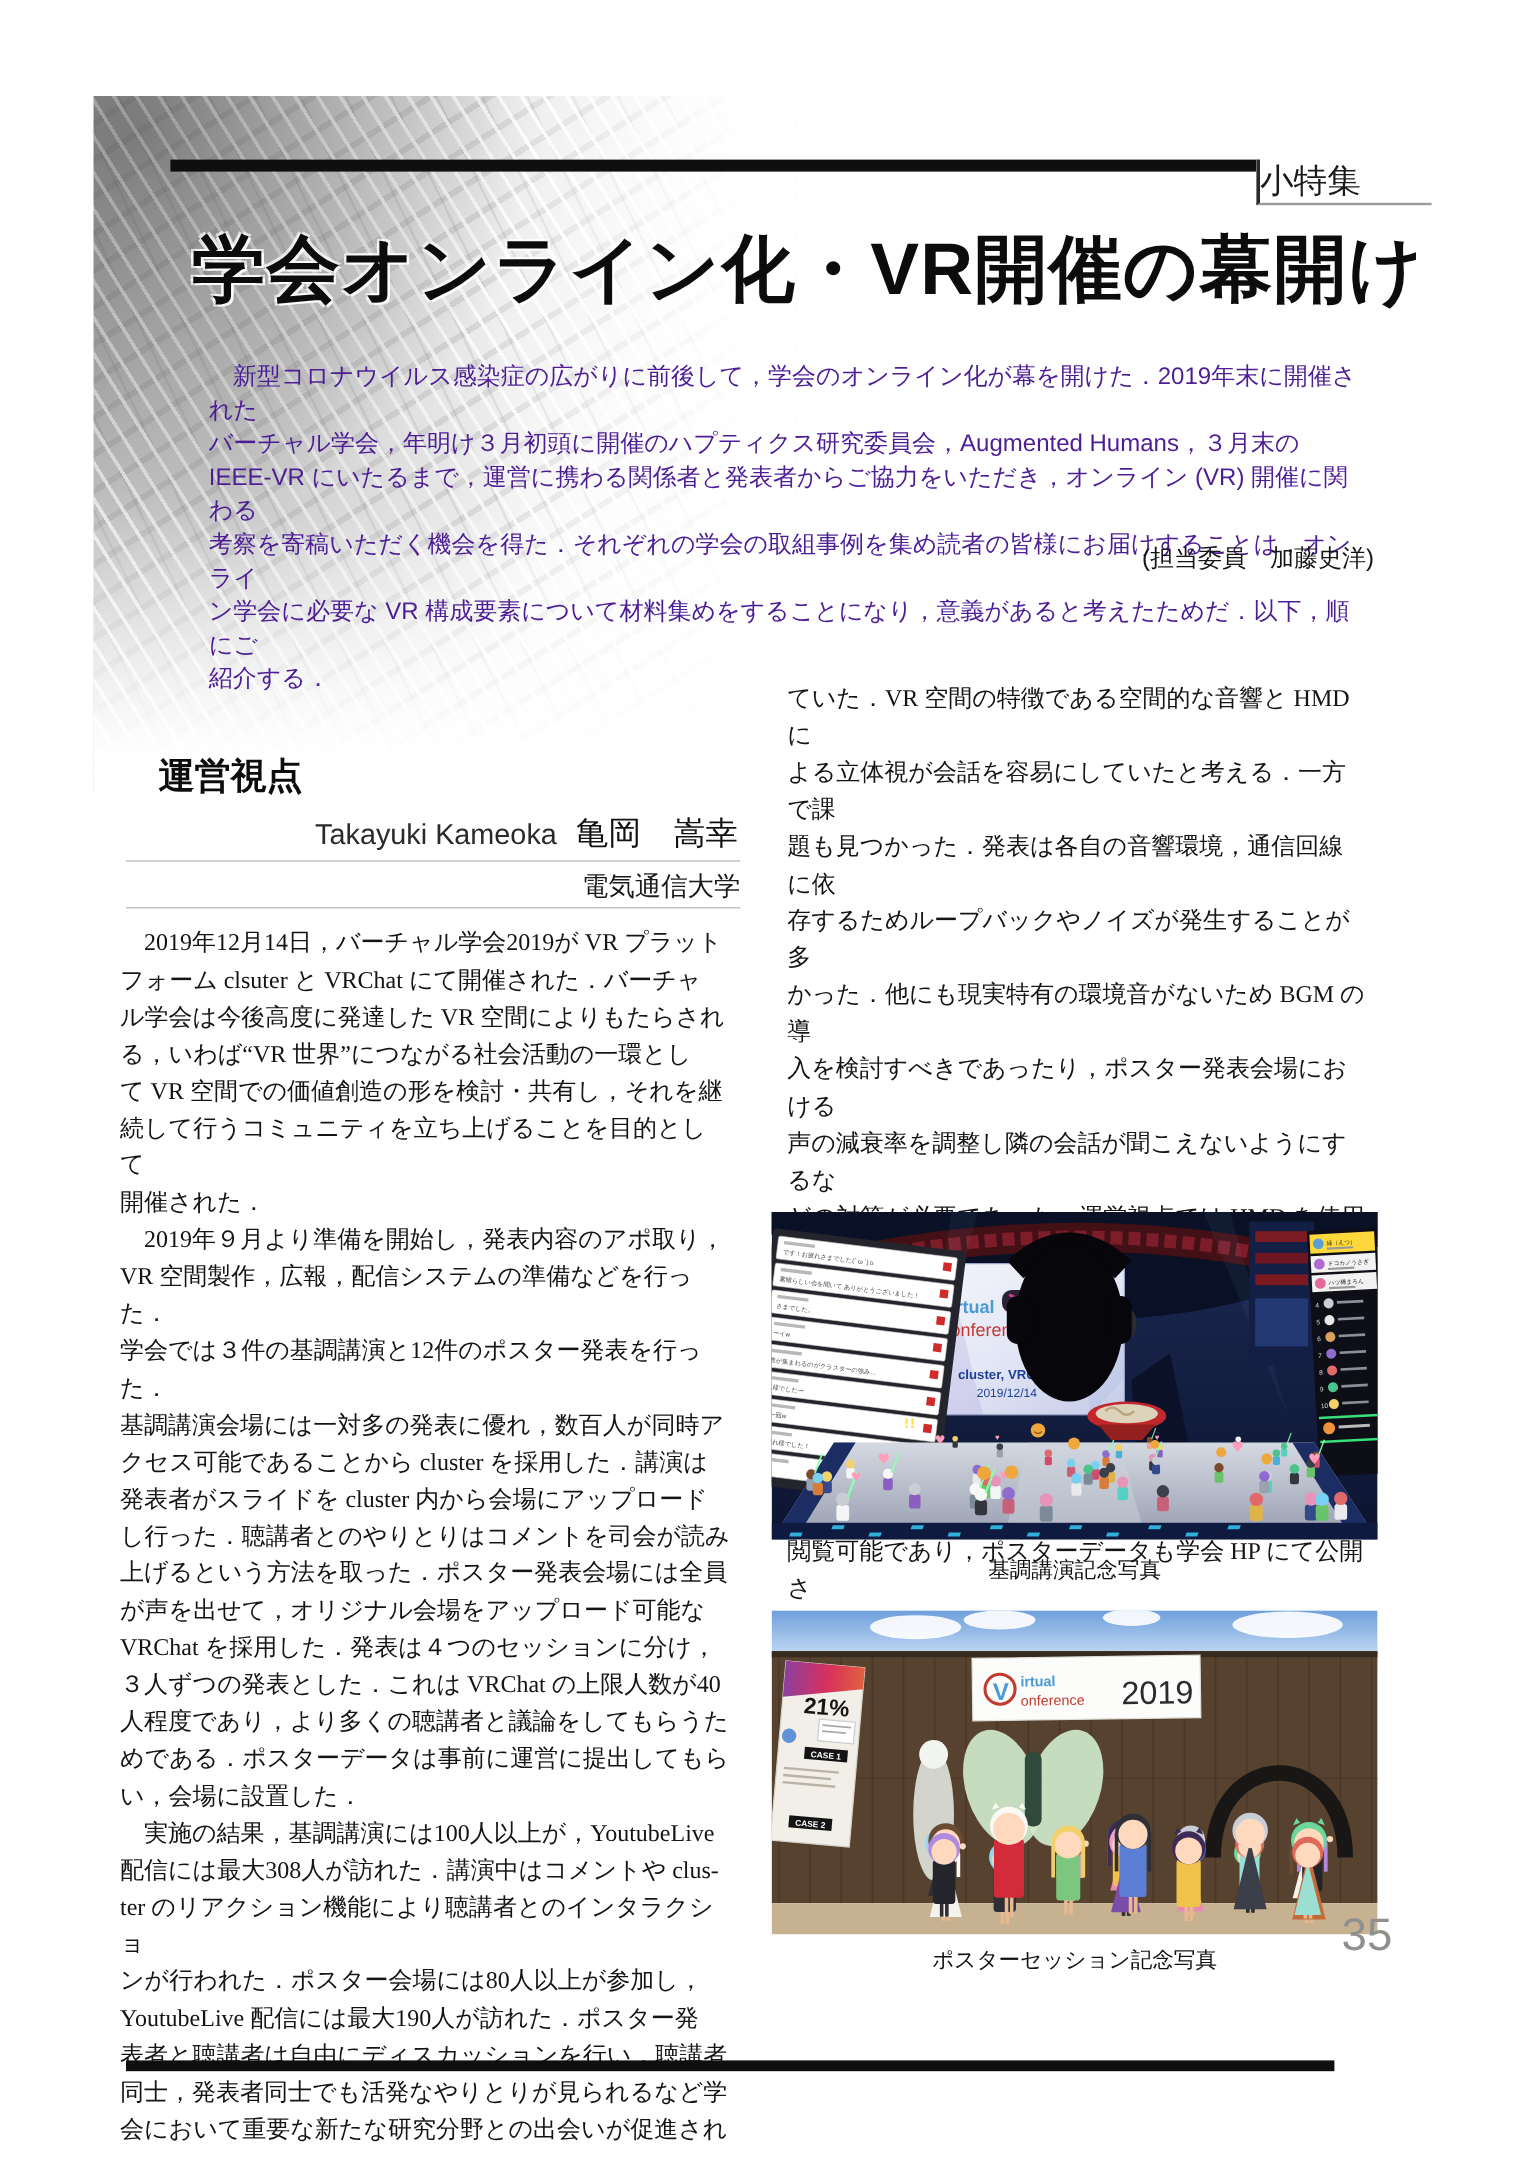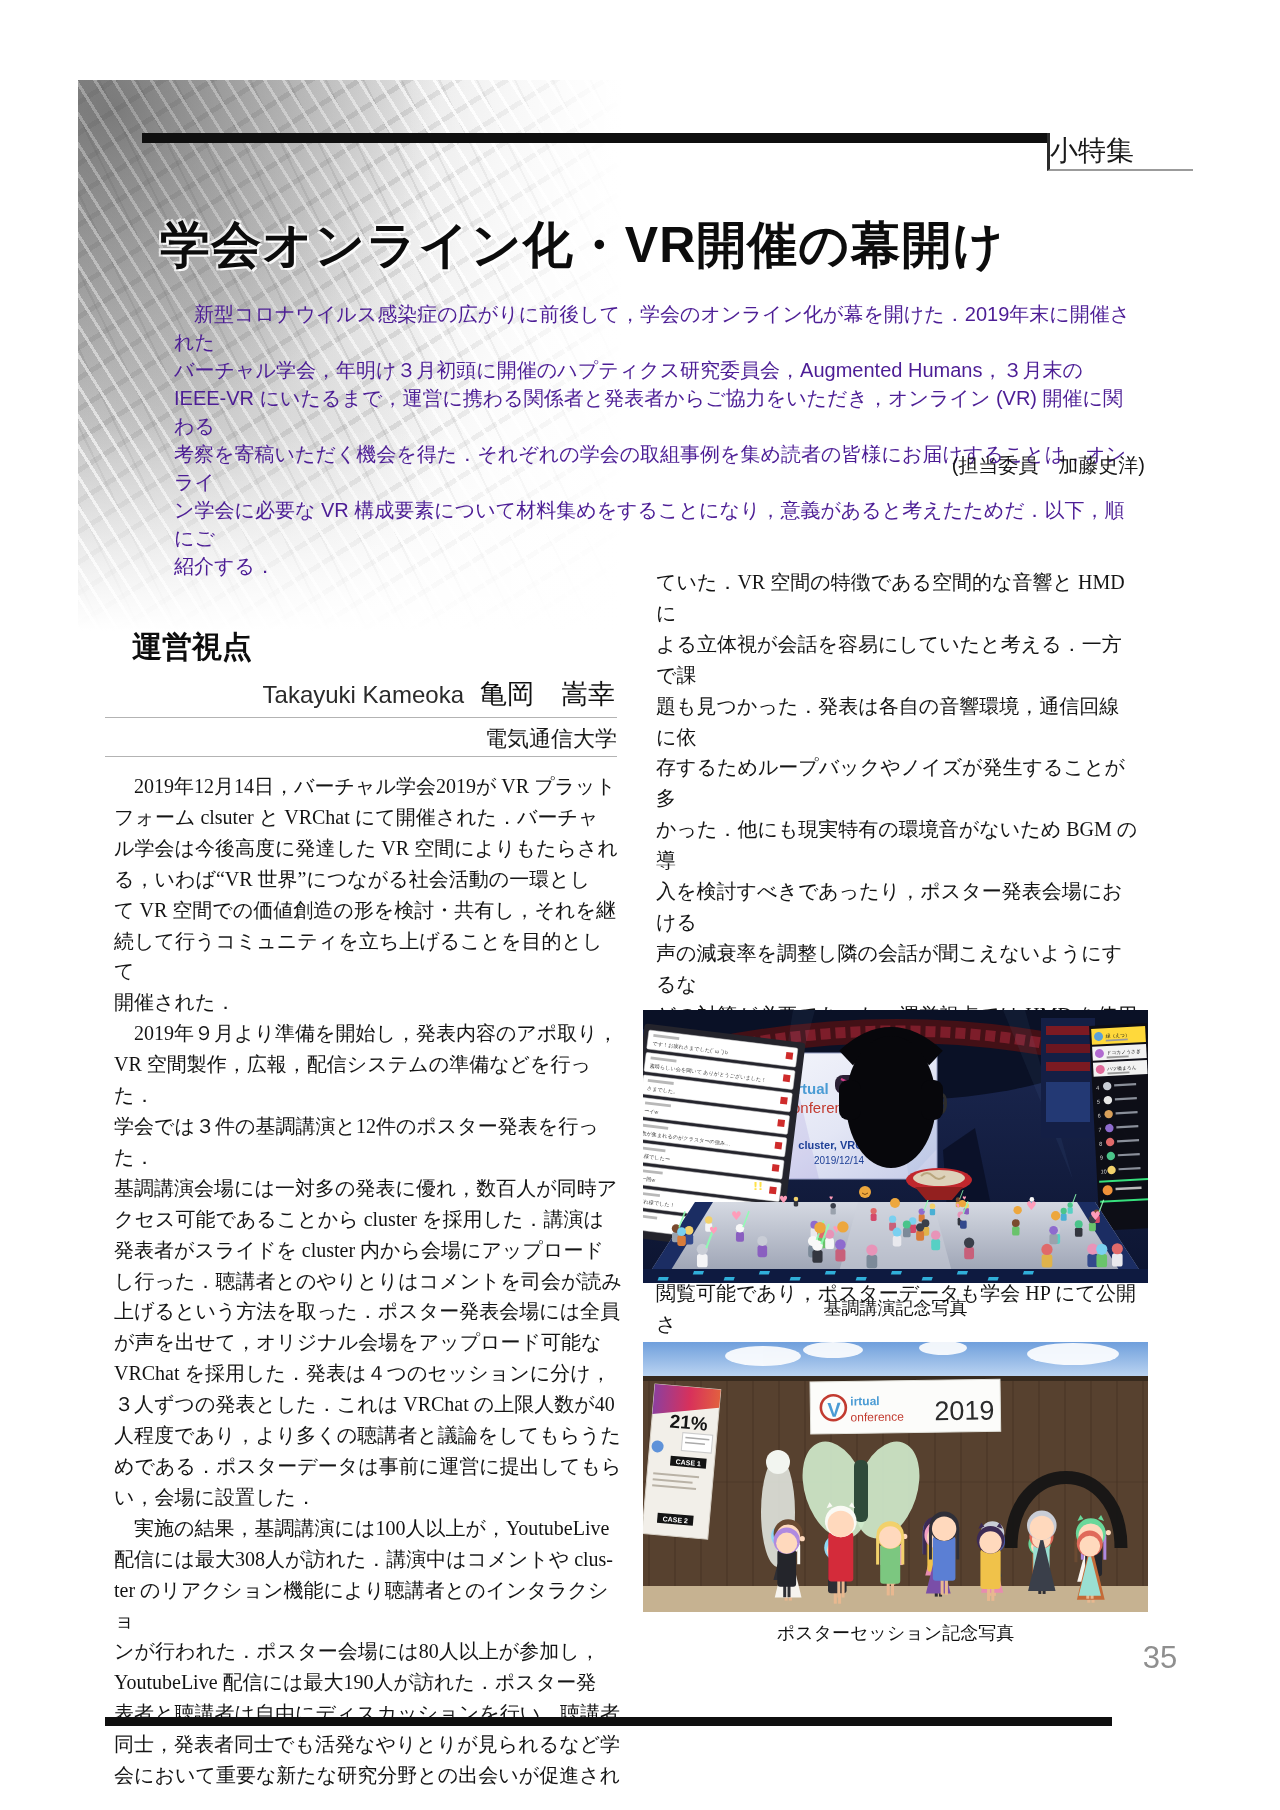--- a/index.html
+++ b/index.html
@@ -15,44 +15,44 @@
   .art::before{content:"";position:absolute;inset:0;
       background:radial-gradient(circle at 6% 5%, rgba(60,60,60,.5), rgba(60,60,60,0) 42%),
                  radial-gradient(circle at 20% 55%, rgba(120,120,120,.22), rgba(120,120,120,0) 45%);}
   .art::after{content:"";position:absolute;inset:0;
       background:linear-gradient(to right, rgba(255,255,255,0) 55%, #fff 93%),
                  linear-gradient(to bottom, rgba(255,255,255,0) 60%, #fff 95%);}
   .hbar{position:absolute;left:142px;top:133px;width:905px;height:10px;background:#0f0f0f;}
   .tagbox{position:absolute;left:1047px;top:133px;width:143px;height:36px;
       border-left:3px solid #2b2b2b;border-bottom:2px solid #9b9b9b;background:#fff;}
   .tagbox span{display:block;font-size:28px;line-height:36px;color:#1a1a1a;}
-  .title{position:absolute;left:160px;top:212px;font-size:50px;font-weight:900;letter-spacing:1px;color:#0c0c0c;
+  .title{position:absolute;left:160px;top:184px;font-size:61px;font-weight:900;letter-spacing:1px;color:#0c0c0c;
       text-shadow:2px 2px 0 rgba(255,255,255,.9), -2px -2px 0 rgba(255,255,255,.7), 2px -2px 0 rgba(255,255,255,.7), -2px 2px 0 rgba(255,255,255,.7);white-space:nowrap;}
   .lead{position:absolute;left:174px;top:300px;width:968px;font-size:20px;line-height:28px;
       color:#4c1d95;white-space:pre-line;}
   .credit{position:absolute;left:174px;top:452px;width:971px;text-align:right;font-size:20px;color:#151515;}
   .h2{position:absolute;left:134px;top:560px;font-size:35px;font-weight:800;letter-spacing:1px;color:#0d0d0d;}
   .h3{position:absolute;left:132px;top:627px;font-size:30px;font-weight:800;color:#0d0d0d;}
   .authors{position:absolute;left:110px;top:676px;width:505px;text-align:right;white-space:nowrap;}
   .au-en{font-size:24px;color:#2a2a2a;}
   .au-ja{font-size:27px;color:#111;margin-left:16px;font-weight:500;}
   .rule{position:absolute;left:105px;width:512px;border-top:1.5px solid #b3b3b3;height:0;}
   .r1{top:717px;} .r2{top:756px;}
   .affil{position:absolute;left:110px;top:724px;width:507px;text-align:right;font-size:22px;
       font-family:"Liberation Serif","DejaVu Serif",serif;color:#1a1a1a;}
   .col{position:absolute;white-space:pre-line;font-family:"Liberation Serif","DejaVu Serif",serif;
       font-size:20px;line-height:30.9px;color:#141414;}
-  .col.left{left:114px;top:771px;width:508px;}
+  .col.left{left:100px;top:771px;width:508px;}
   .col.right{left:656px;top:567px;width:482px;}
   .fig{position:absolute;left:643px;margin:0;}
   .fig svg{display:block;}
   .cap{position:absolute;left:643px;width:505px;text-align:center;font-size:18px;color:#111;}
   .cap1{top:1296px;} .cap2{top:1621px;}
   .fbar{position:absolute;left:105px;top:1717px;width:1007px;height:9px;background:#0f0f0f;}
-  .pagenum{position:absolute;left:1118px;top:1640px;width:84px;text-align:center;font-size:31px;color:#8f8f8f;}
+  .pagenum{position:absolute;left:1118px;top:1592px;width:84px;font-size:38px;color:#8f8f8f;}
 </style>
 </head>
 <body>
 
 <div class="page">
 
   <div class="art"></div>
   <div class="hbar"></div>
   <div class="tagbox">
     <span>小特集</span>

